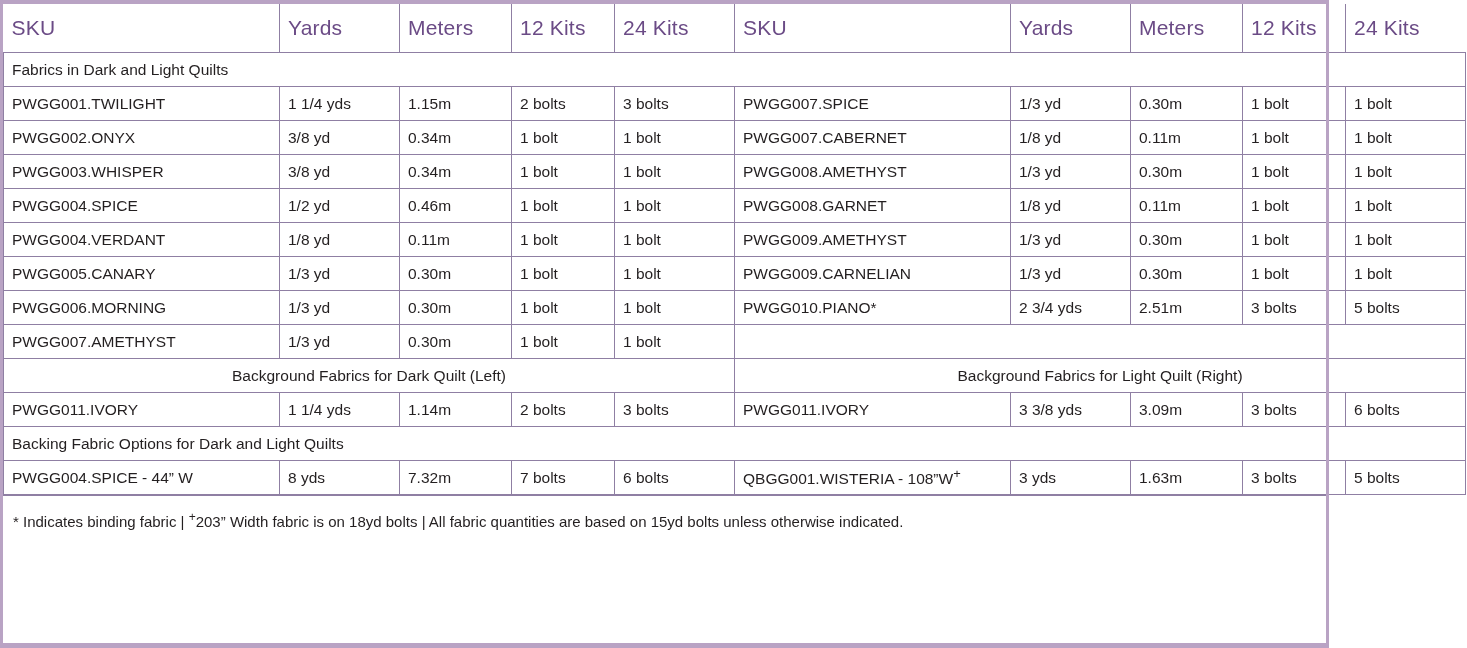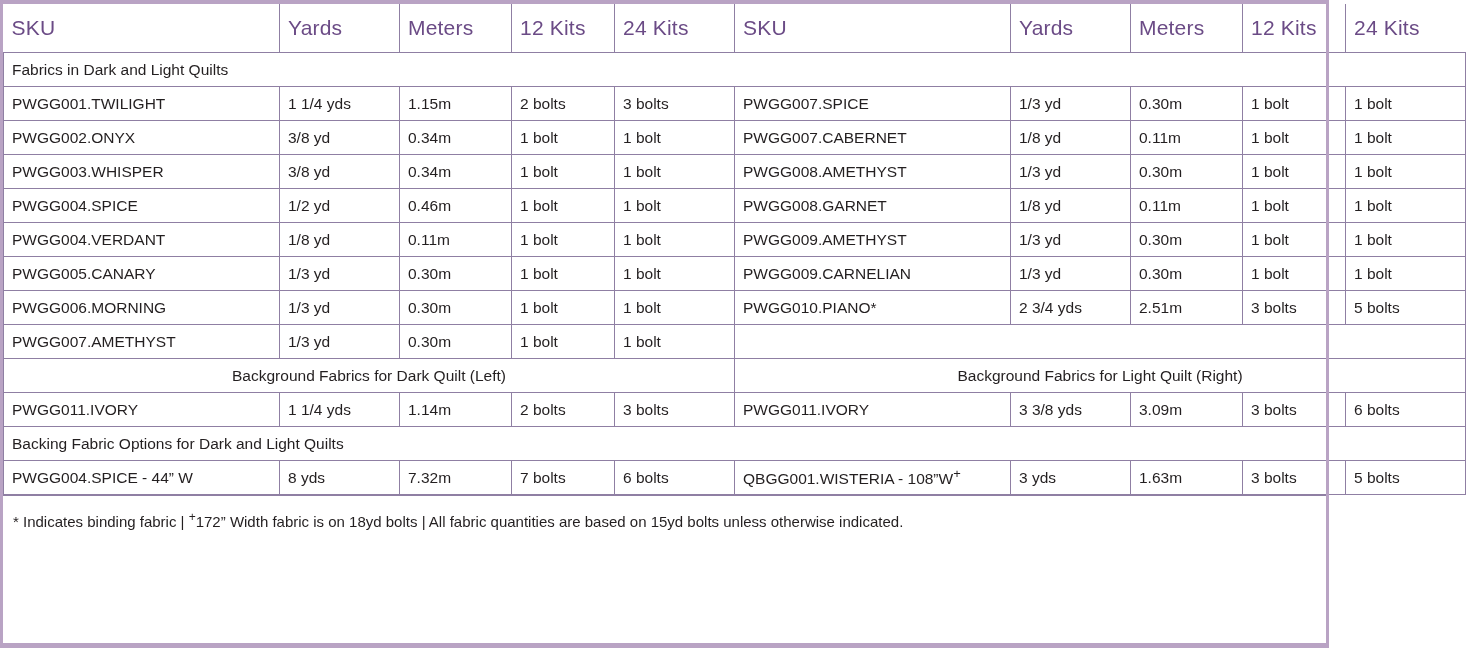--- a/index.html
+++ b/index.html
@@ -271,15 +271,15 @@
         <td class="nb"><span>QBGG001.WISTERIA - 108”W</span><sup>+</sup></td>
         <td class="nb">3 yds</td>
         <td class="nb">1.63m</td>
         <td class="nb">3 bolts</td>
         <td class="edge-right nb">5 bolts</td>
       </tr>
     </tbody>
   </table>
 
   <div class="footnote">
-    <span>* Indicates binding fabric  |  </span><sup>+</sup><span>172” Width fabric is on 18yd bolts  |  All fabric quantities are based on 15yd bolts unless otherwise indicated.</span>
+    <span>* Indicates binding fabric  |  </span><sup>+</sup><span>203” Width fabric is on 18yd bolts  |  All fabric quantities are based on 15yd bolts unless otherwise indicated.</span>
   </div>
 </div>
 
 </body></html>

